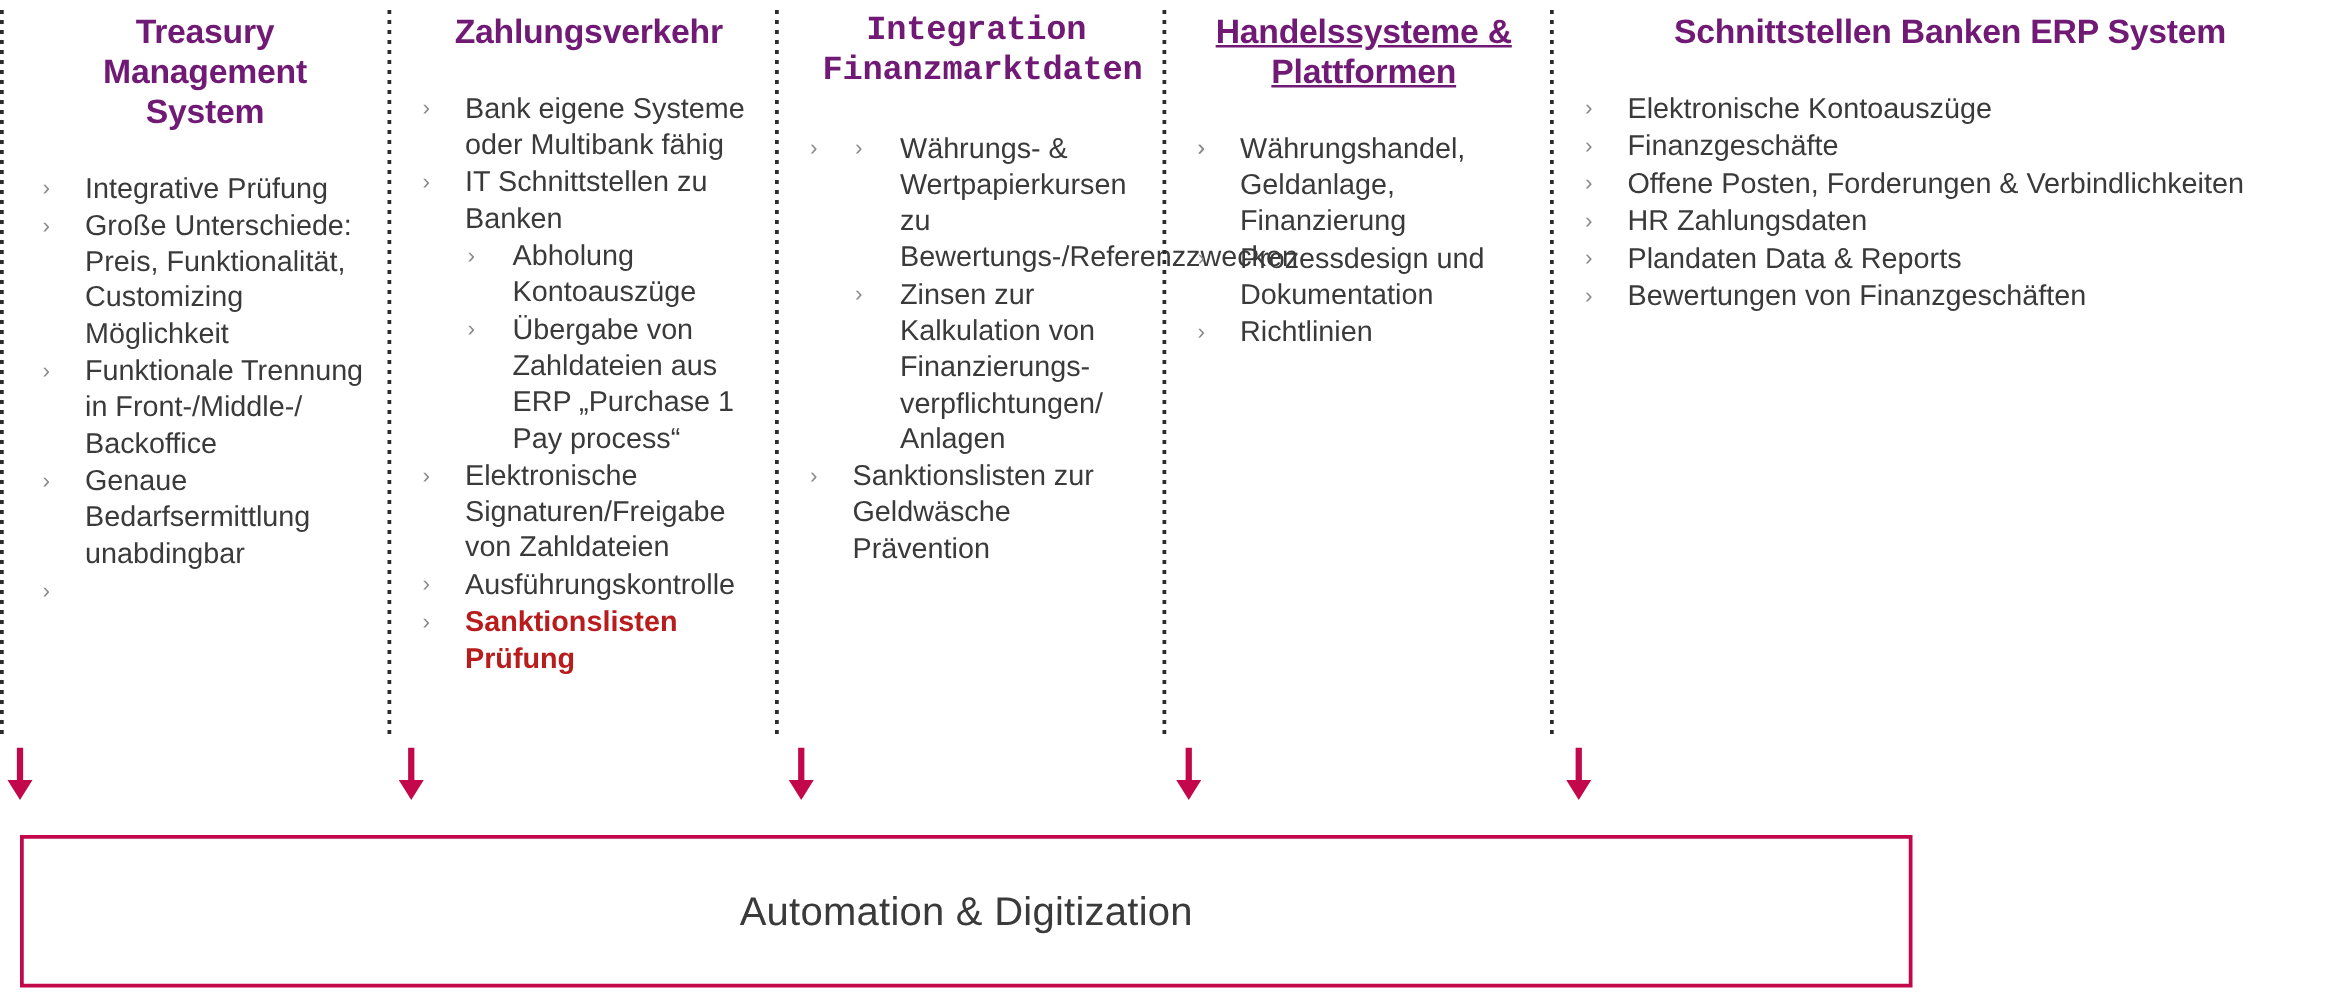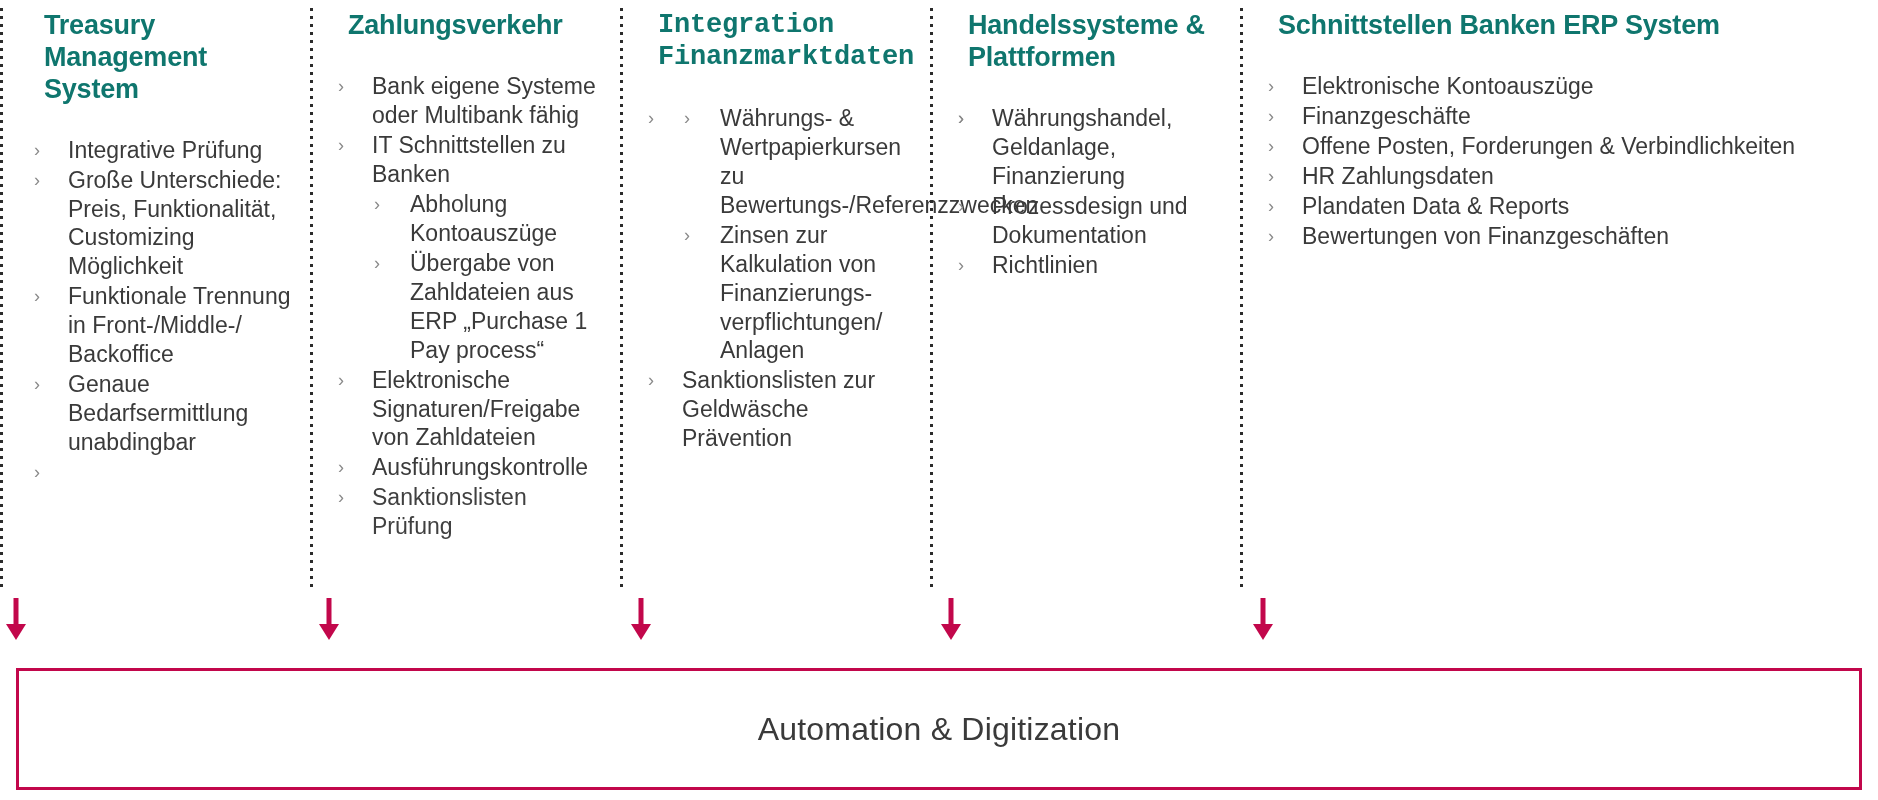--- a/index.html
+++ b/index.html
@@ -47,22 +47,23 @@
         #2b2b2b 0px, #2b2b2b 3px,
         rgba(255,255,255,0) 3px, rgba(255,255,255,0) 8px);
   }
   .col-divider.left  { left: 0; }
 
   .col-title {
     font-size: 27px;
     font-weight: 700;
     line-height: 1.18;
     letter-spacing: -0.2px;
-    color: #0f766e;
+    color: #701a75;
     margin: 16px;
+    text-align: center;
   }
 
   
   ul.bullets {
     list-style: none;
     margin: 0;
     padding: 0;
   }
   ul.bullets.level-1 { margin-top: 30px; }
 
@@ -74,22 +75,22 @@
     font-weight: 400;
     color: #3a3a3a;
     padding-left: 40px;
     margin: 0 0 1px 0;
   }
   li.bullet.sub {
     padding-left: 40px;
     margin-left: 38px;
   }
   li.bullet.bold > .bullet-text {
-    font-weight: 400;
-    color: #404040;
+    font-weight: 700;
+    color: #b91c1c;
   }
   .chev {
     position: absolute;
     left: 6px;
     top: 0;
     font-size: 18px;
     line-height: 1.6;
     color: #8a8a8a;
     font-weight: 400;
   }
@@ -113,21 +114,21 @@
     width: 26px;
     height: 50px;
   }
   .arrow svg { display: block; }
 
   
   .bottom-box {
     position: absolute;
     left: 16px;
     top: 668px;
-    width: 1846px;
+    width: 1514px;
     height: 122px;
     box-sizing: border-box;
     border: 3px solid #C2074B;
     background: #ffffff;
     display: flex;
     align-items: center;
     justify-content: center;
   }
   .bottom-box-label {
     font-size: 32px;
@@ -217,21 +218,21 @@
             <span class="bullet-text">Zinsen zur Kalkulation von Finanzierungs-verpflichtungen/ Anlagen</span>
           </li>
           <li class="bullet">
             <span class="chev">›</span>
             <span class="bullet-text">Sanktionslisten zur Geldwäsche Prävention</span>
           </li>
         </ul>
       </div>
       <div class="column" style="width: 310px; padding-left: 22px; padding-right: 10px;">
         <div class="col-divider left" style="background: repeating-linear-gradient(rgb(43, 43, 43) 0px, rgb(43, 43, 43) 3px, rgba(255, 255, 255, 0) 3px, rgba(255, 255, 255, 0) 8px);"></div>
-        <h2 class="col-title" style="margin-top: 10px;">Handelssysteme &amp; Plattformen</h2>
+        <h2 class="col-title" style="margin-top: 10px; text-decoration: underline;">Handelssysteme &amp; Plattformen</h2>
         <ul class="bullets level-1">
           <li class="bullet">
             <span class="chev">›</span>
           </li>
           <li class="bullet">
             <span class="chev">›</span>
             <span class="bullet-text">Währungshandel, Geldanlage, Finanzierung</span>
           </li>
           <li class="bullet">
             <span class="chev">›</span>

